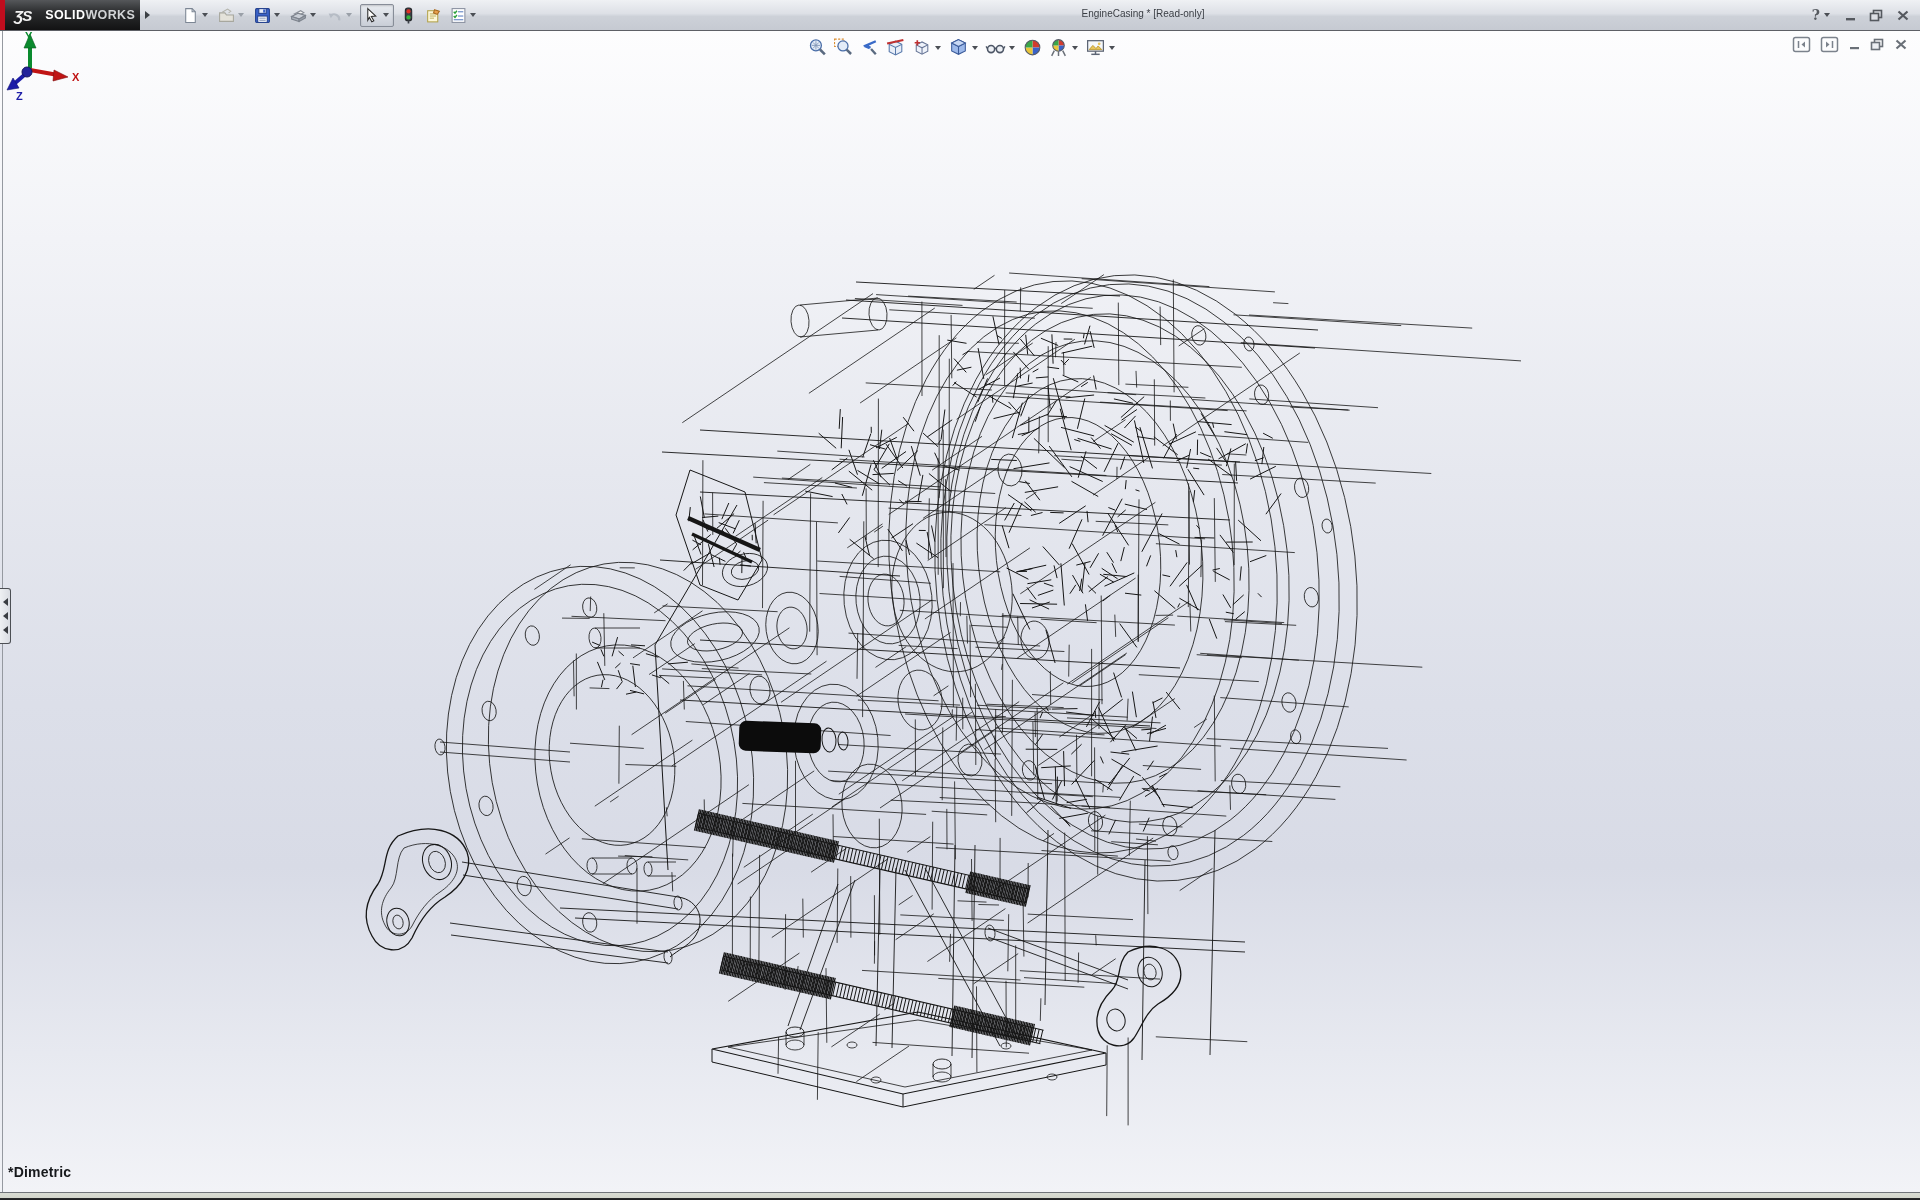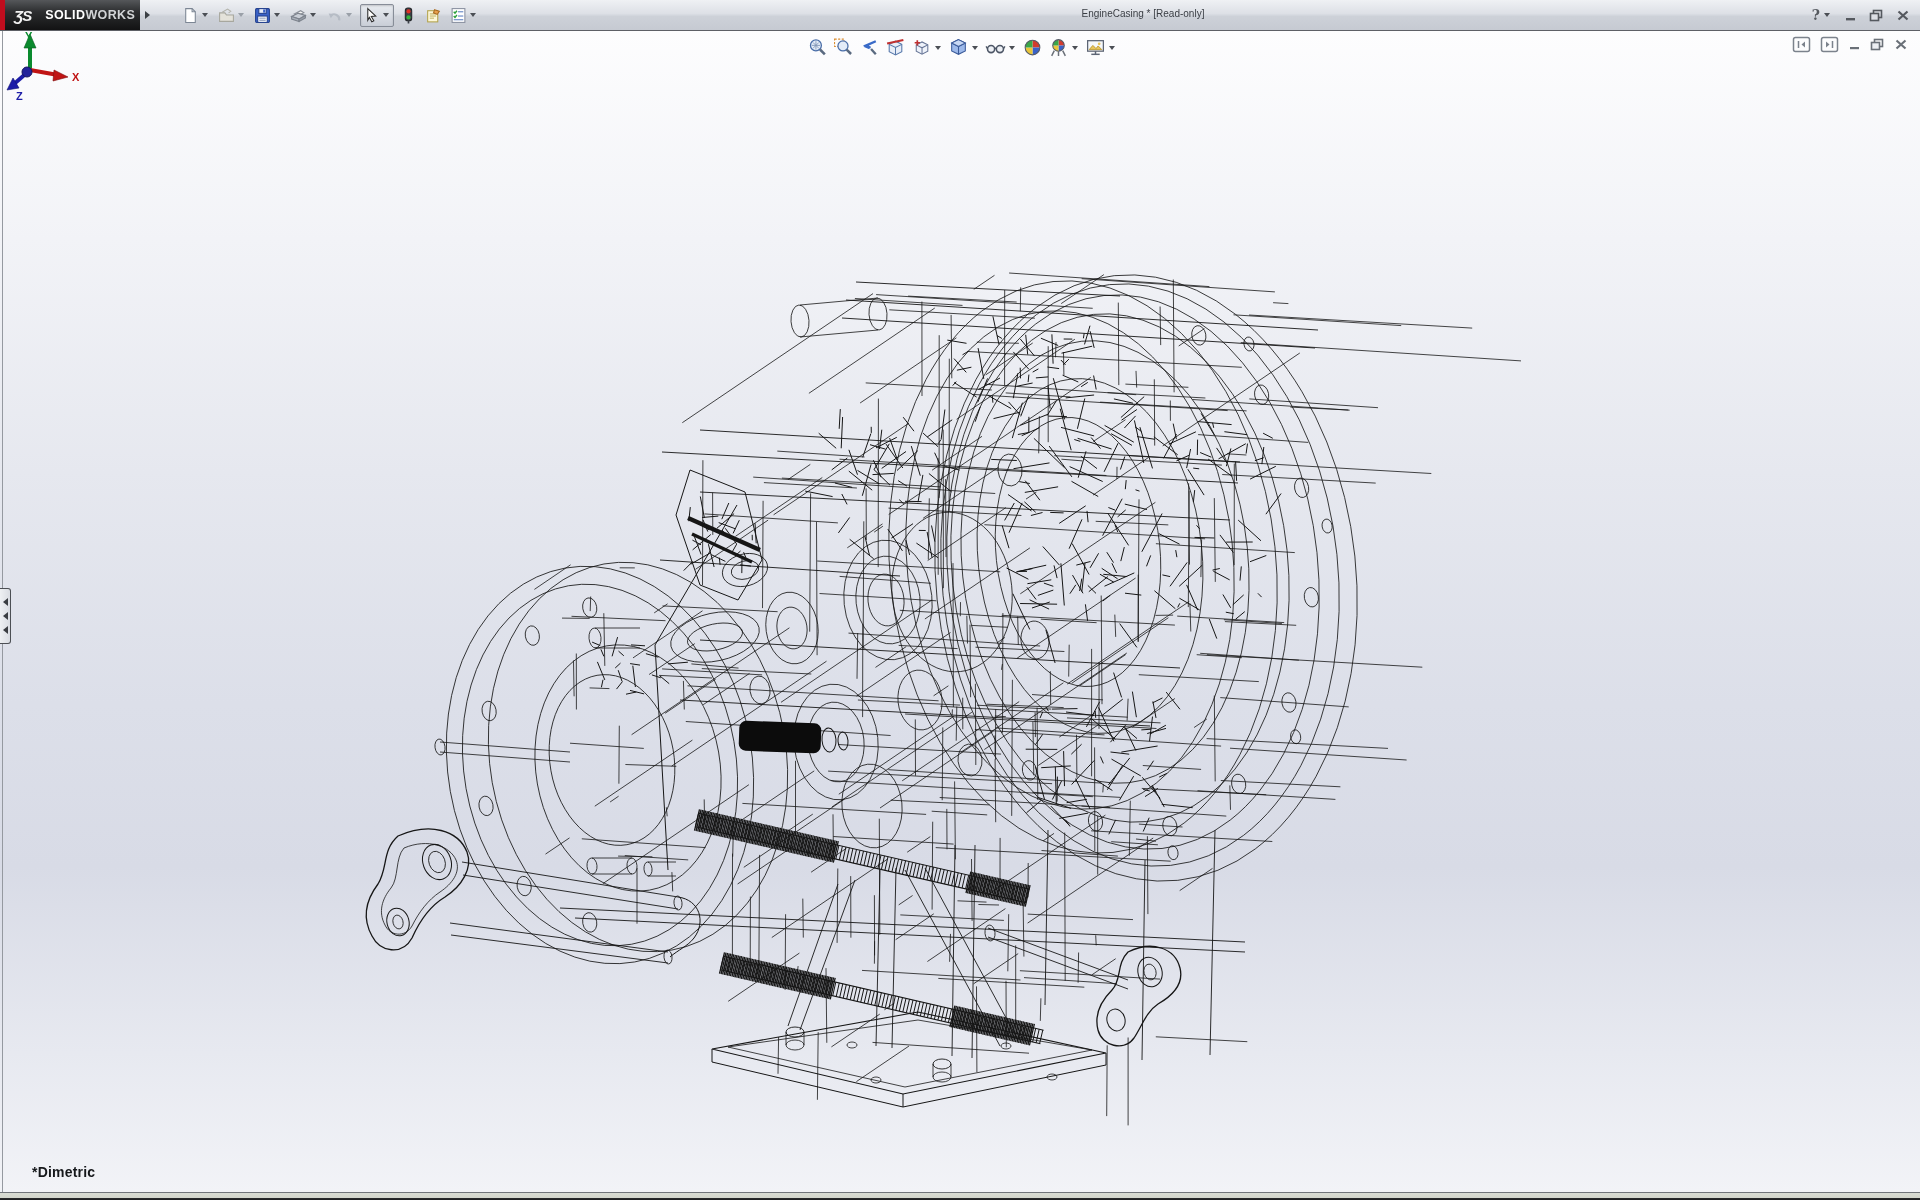--- a/index.html
+++ b/index.html
@@ -59,21 +59,21 @@
   .help-q{font-size:14px;font-weight:bold;color:#55595f;font-family:"DejaVu Serif",serif;}
   
   .headsup{position:absolute;left:806px;top:36px;z-index:12;display:flex;align-items:center;gap:3px;}
   .hu-item{display:flex;align-items:center;gap:1px;padding:1px;border-radius:2px;cursor:pointer;}
   
   .doc-controls{position:absolute;right:12px;top:36px;z-index:12;display:flex;align-items:center;gap:9px;}
   .doc-btn{cursor:pointer;display:flex;align-items:center;}
   
   .bottom-edge{position:absolute;left:0;right:0;bottom:0;height:8px;z-index:20;
     background:linear-gradient(180deg,#70747a 0%,#70747a 12%,#d9dcd4 13%,#d3d6cd 70%,#2c2d2f 72%,#1d1e20 100%);}
-  .orientation-label{position:absolute;left:32px;bottom:12px;z-index:11;font-size:14px;font-weight:bold;color:#16181b;letter-spacing:.2px;}
+  .orientation-label{position:absolute;left:8px;bottom:12px;z-index:11;font-size:14px;font-weight:bold;color:#16181b;letter-spacing:.2px;}
   .triad{position:absolute;left:10px;bottom:40px;z-index:11;}
 </style>
 </head>
 <body>
 
 <div class="viewport">
   <svg id="model-svg" width="1920" height="1162" viewBox="0 30 1920 1162">
       <ellipse cx="1140" cy="575" rx="198" ry="292" transform="rotate(-6 1140 575)" fill="none" stroke="#161616" stroke-width="0.8"></ellipse>
       <ellipse cx="1133" cy="572" rx="185" ry="278" transform="rotate(-6 1133 572)" fill="none" stroke="#161616" stroke-width="0.8"></ellipse>
       <ellipse cx="1120" cy="568" rx="168" ry="255" transform="rotate(-6 1120 568)" fill="none" stroke="#161616" stroke-width="0.8"></ellipse>

